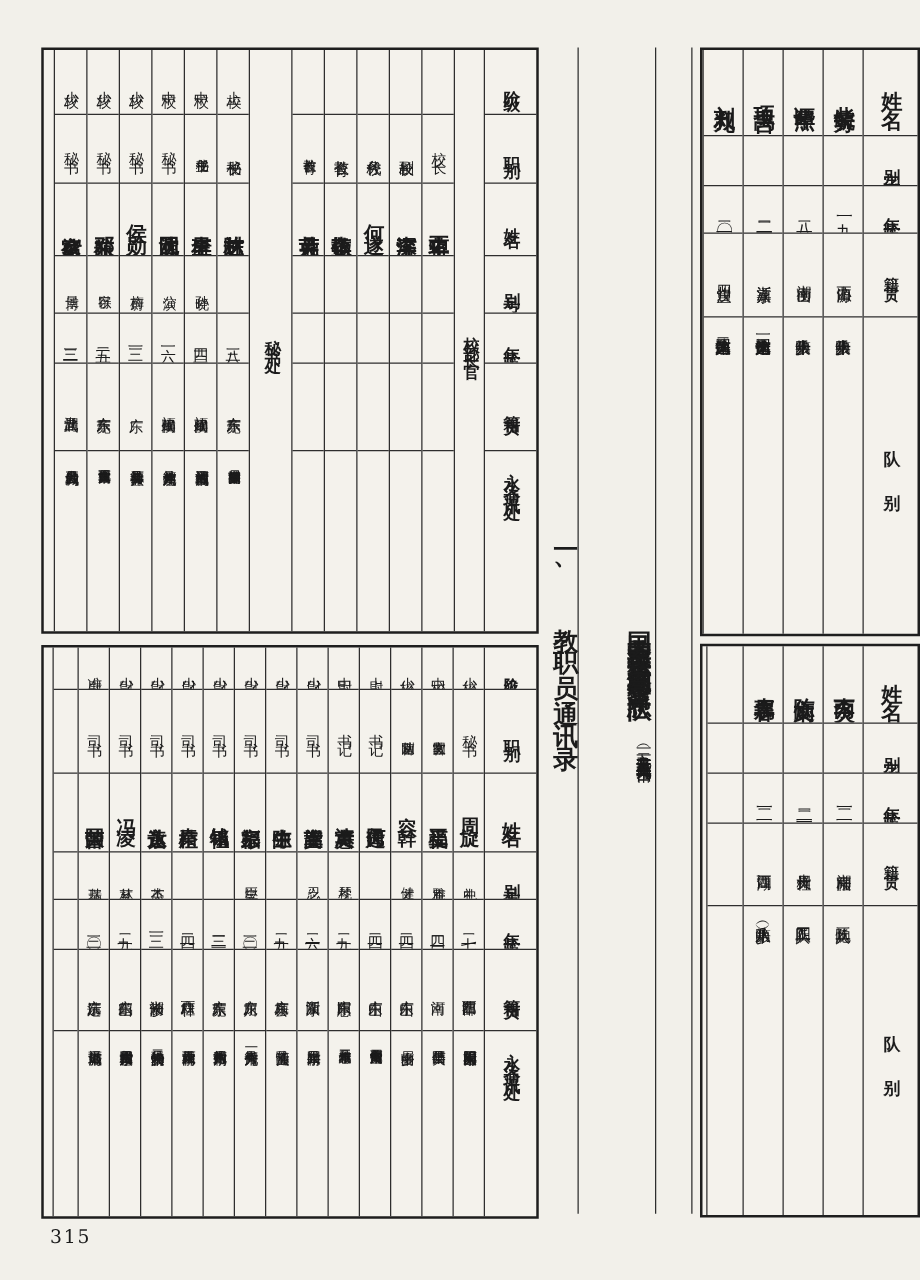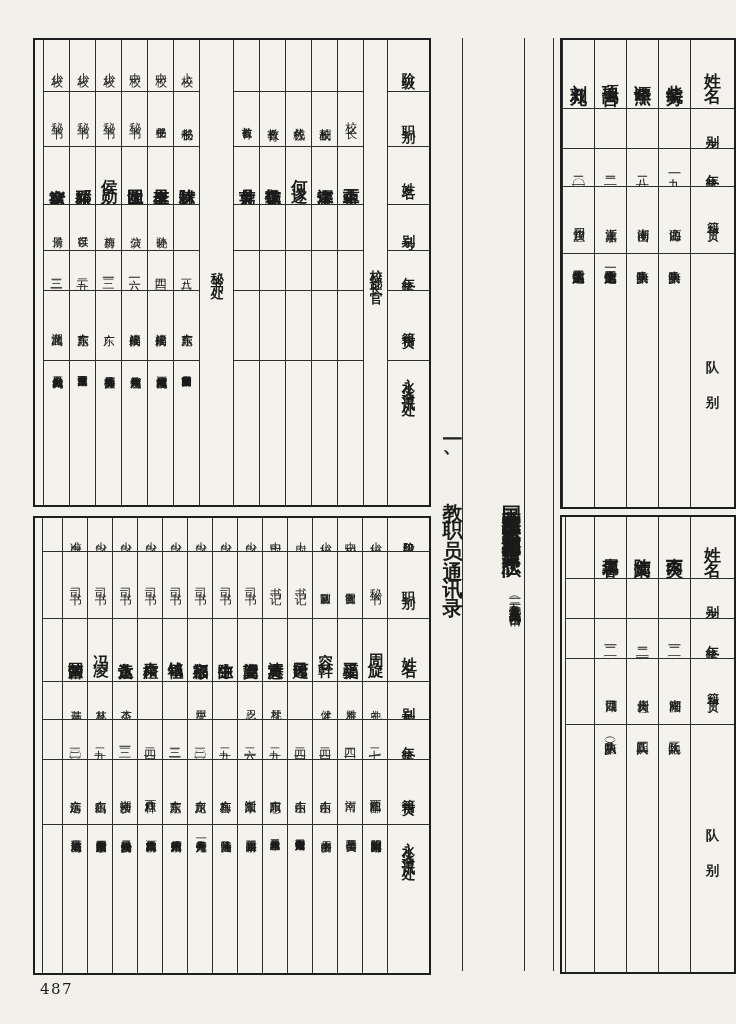--- a/index.html
+++ b/index.html
@@ -914,14 +914,14 @@
         </div>
         <div class="cell origin">
           <span class="vtext"></span>
         </div>
         <div class="cell unit">
           <span class="vtext"></span>
         </div>
       </div>
     </div>
 
-  <div class="page-number">487</div>
+  <div class="page-number">315</div>
 </div>
 
 </body></html>

